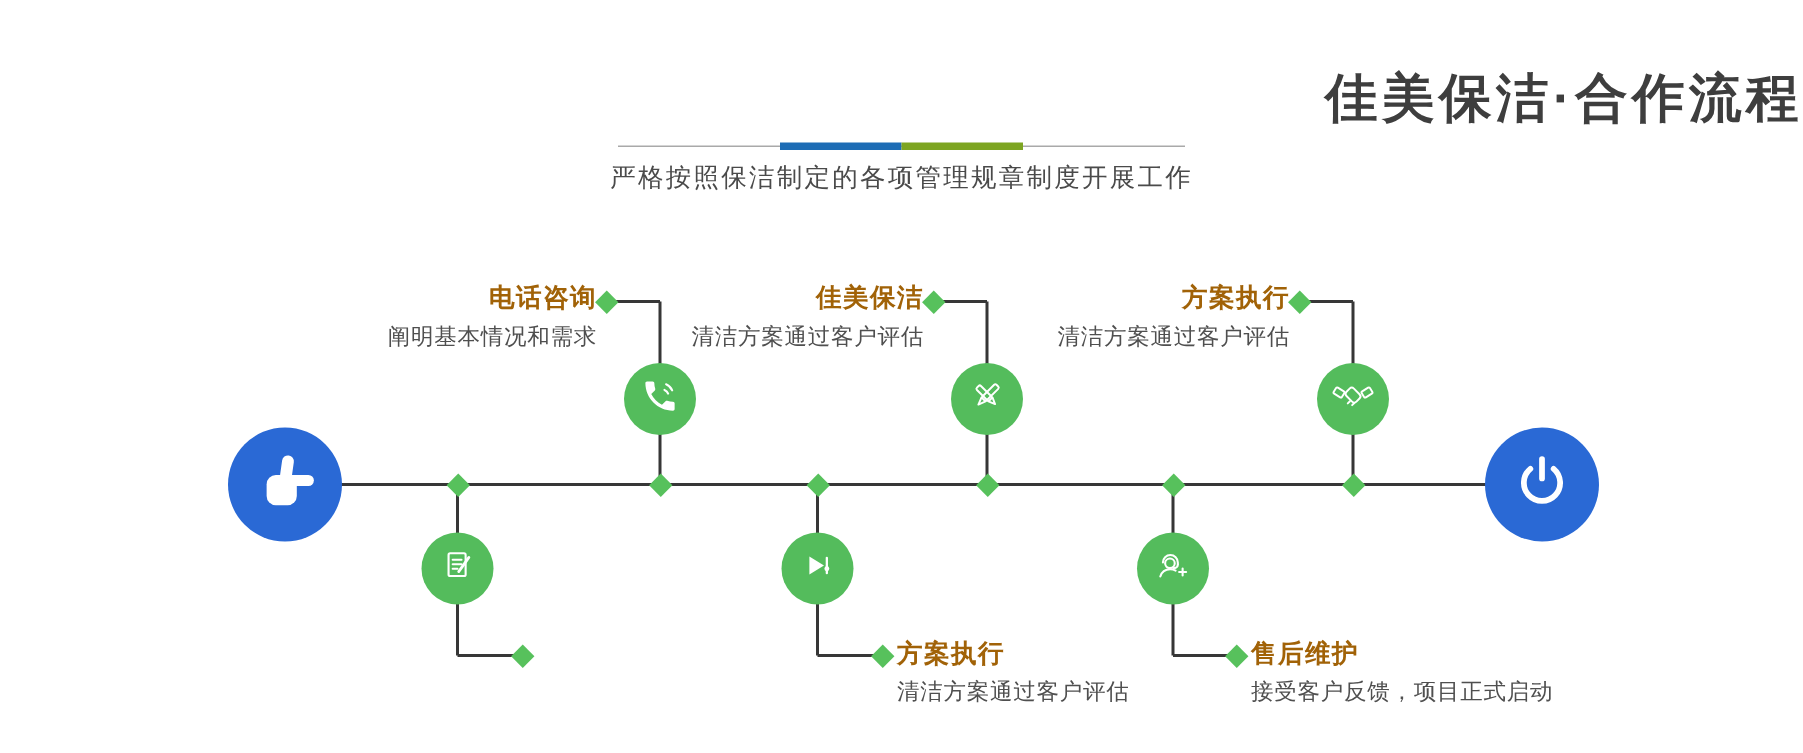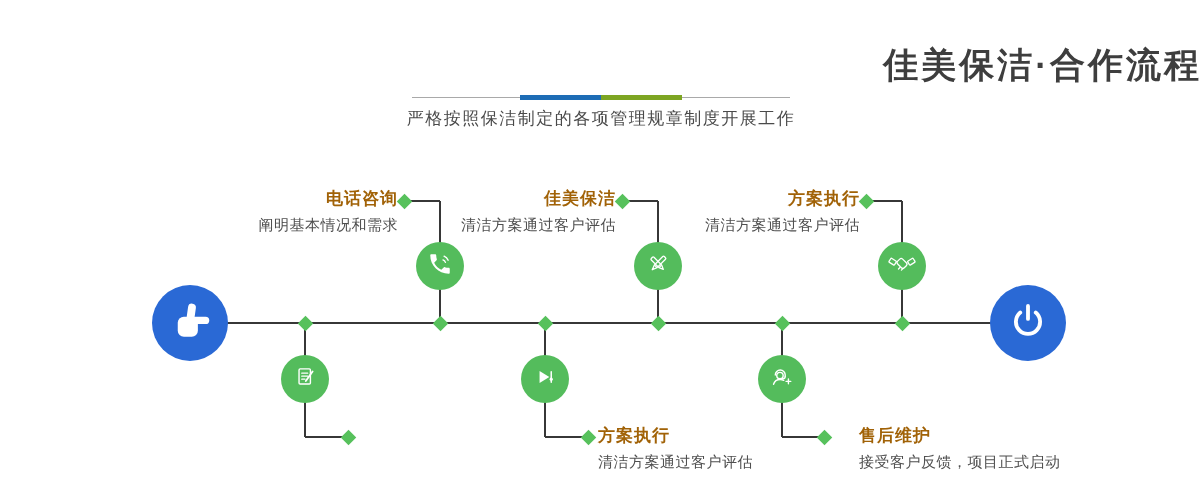--- a/index.html
+++ b/index.html
@@ -169,18 +169,18 @@
     <span>
       <svg viewBox="0 0 48 48" width="28" height="28" fill="none" stroke="#ffffff" stroke-width="2.4" stroke-linecap="round" stroke-linejoin="round">
         <circle cx="20.5" cy="21.5" r="5.5"></circle>
         <path d="M9.5 36.5c1.6-5.4 6-8.3 11.3-8.3 2.3 0 4.4.5 6.2 1.6"></path>
         <path d="M12.5 20.5a8.5 8.5 0 0 1 17 0 v2"></path>
         <path d="M29.5 23 a4 4 0 0 1-4 4 h-1"></path>
         <path d="M35 27.5 v8 M31 31.5 h8"></path>
       </svg>
     </span>
   </div>
-  <div class="step-label bottom" style="left:859px;">
+  <div class="step-label bottom" style="left:834px;">
     <div class="step-title">售后维护</div>
     <div class="step-desc">接受客户反馈，项目正式启动</div>
   </div>
 
 </div>
 
 </body></html>

